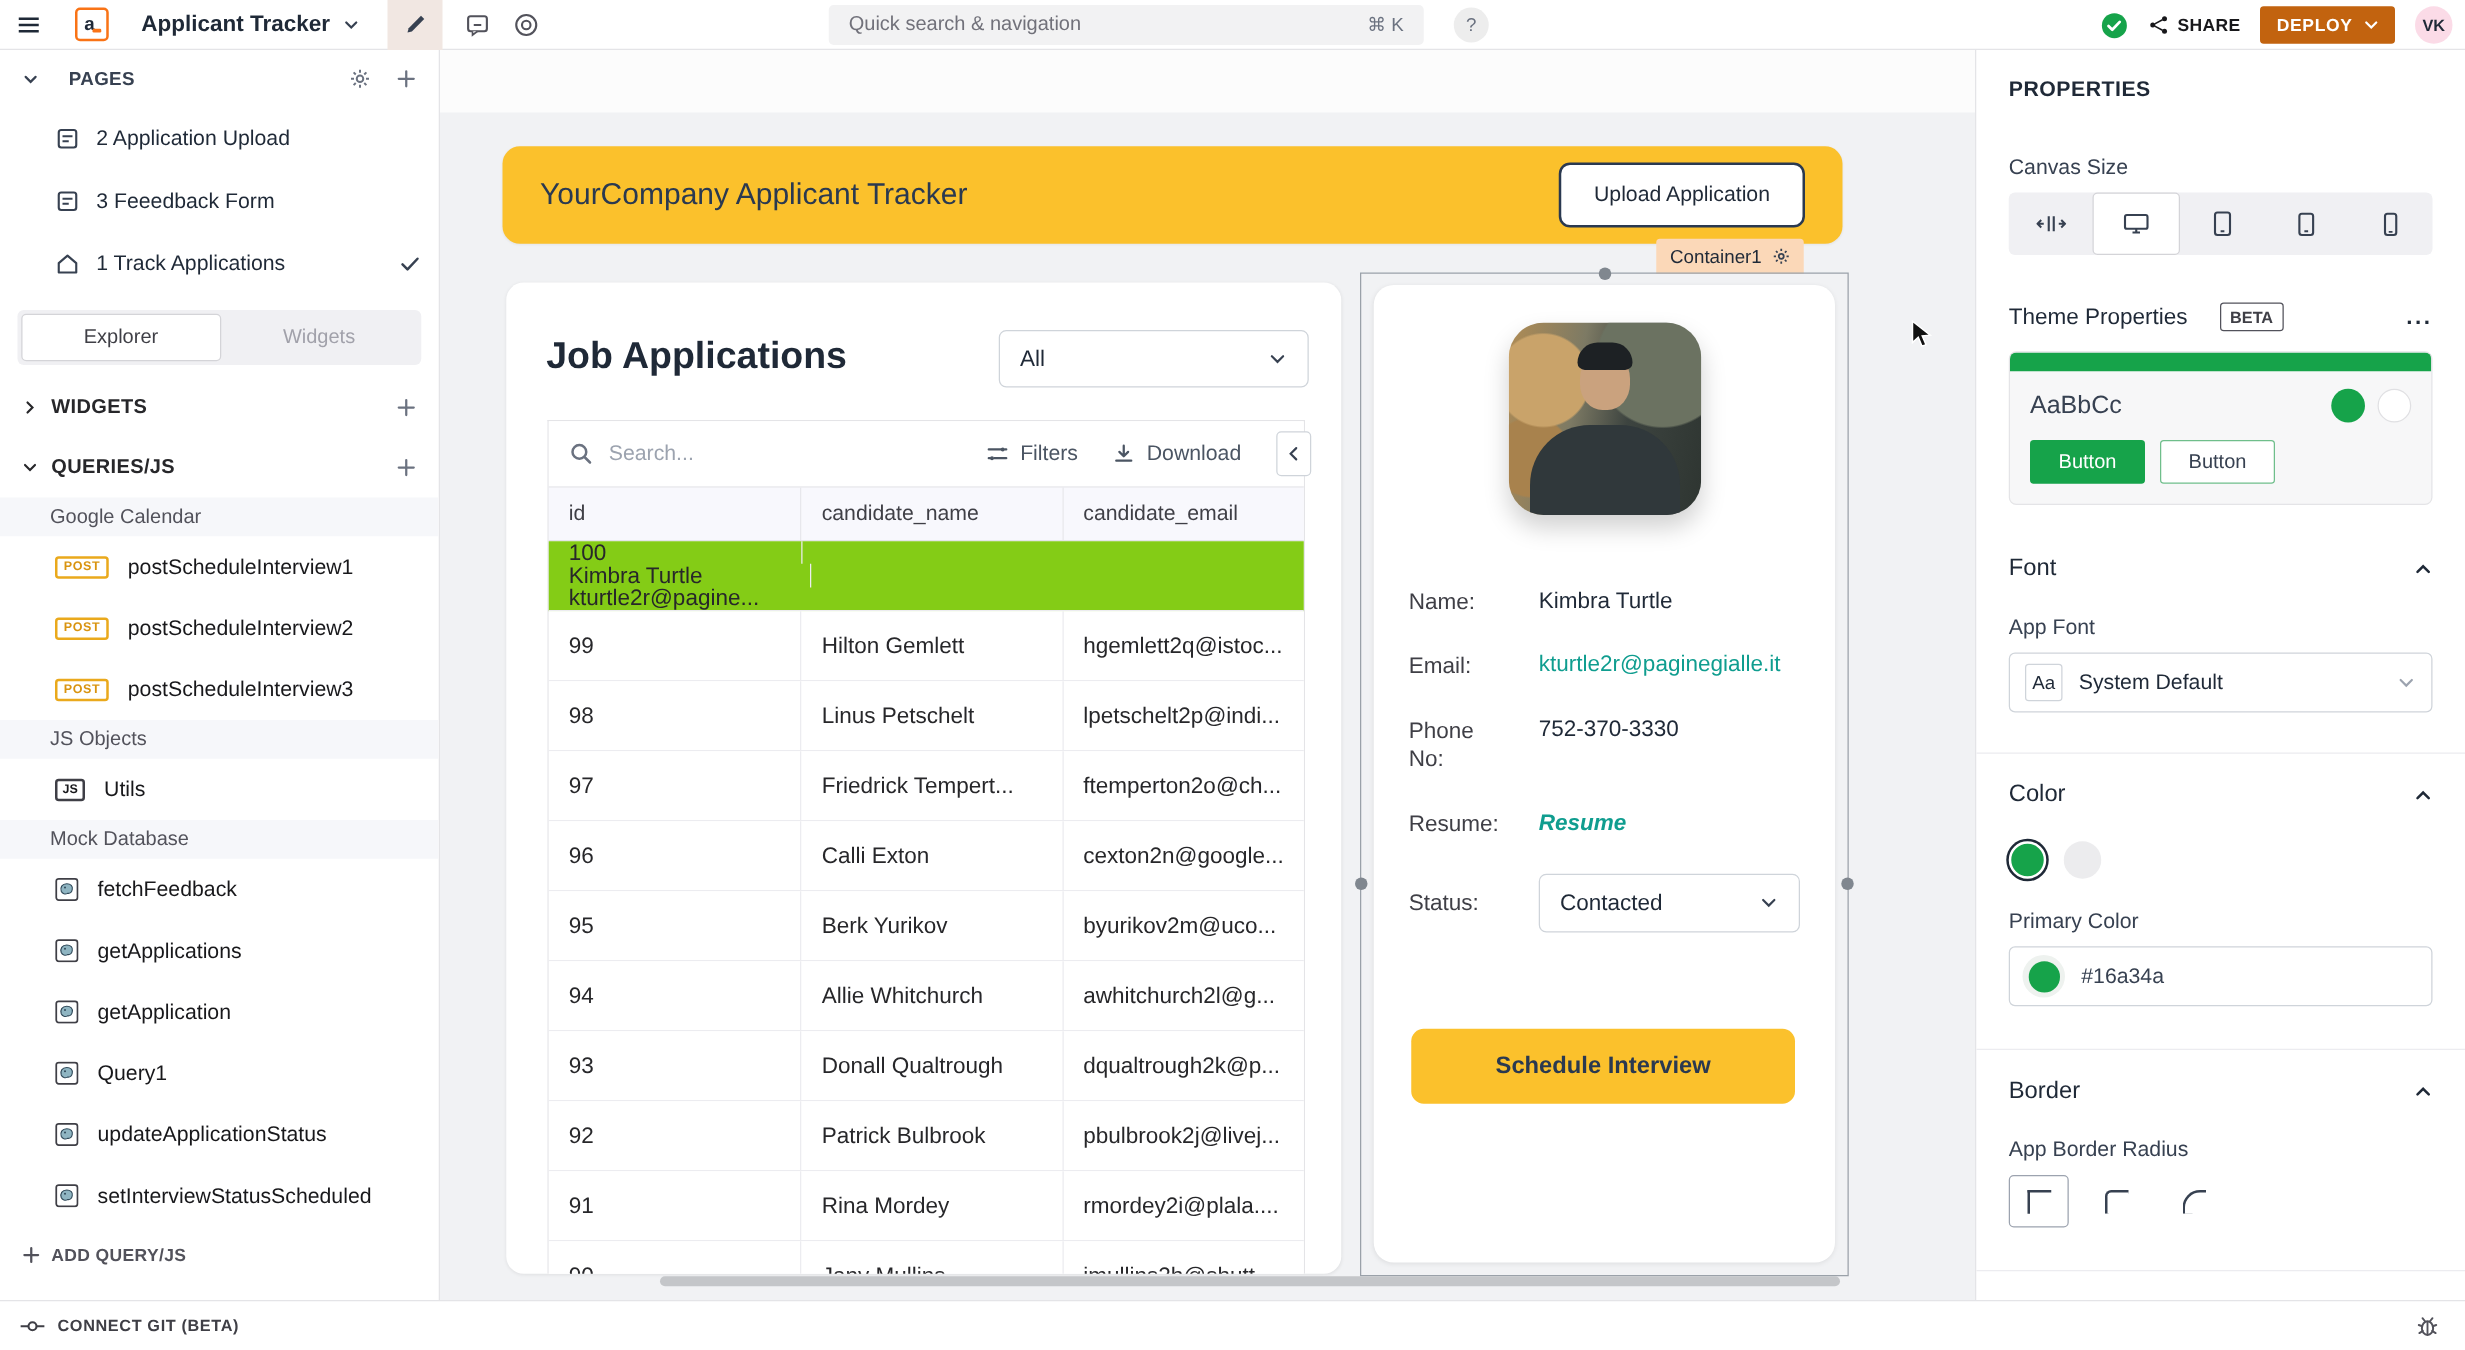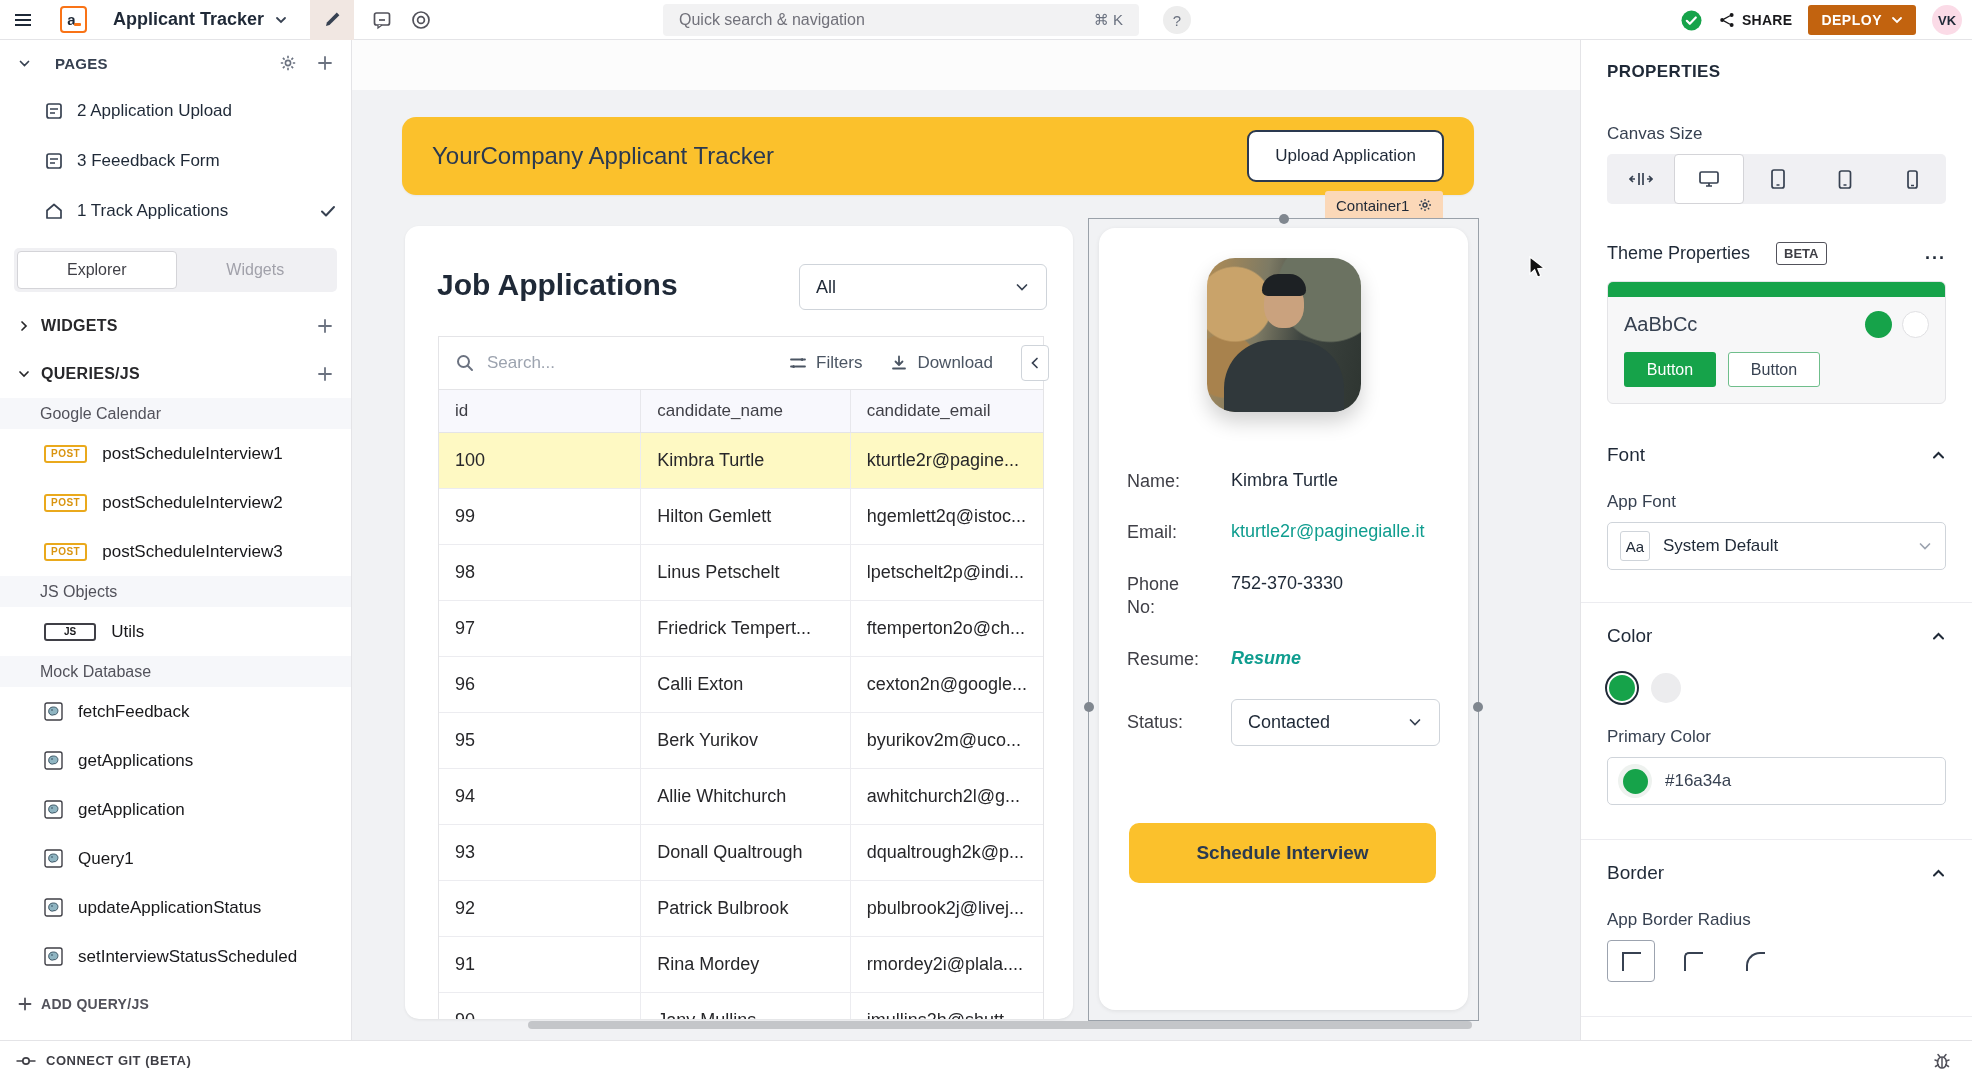--- a/index.html
+++ b/index.html
@@ -38,21 +38,21 @@
   .side-tab{flex:1;display:flex;align-items:center;justify-content:center;font-size:16px;border-radius:4px;}
   .side-tab.sel{background:#fff;border:1px solid #d4d4d8;color:#3f3f46;}
   .side-tab.unsel{color:#a1a1aa;}
   .tree-head{height:48px;display:flex;align-items:center;gap:11px;padding:0 18px;}
   .tree-head .th-label{font-size:16px;font-weight:600;color:#27272a;letter-spacing:.3px;}
   .tree-head .th-plus{margin-left:auto;}
   .tree-group{height:31px;background:#f6f7fa;display:flex;align-items:center;padding-left:40px;font-size:16px;color:#52525b;}
   .tree-item{height:49px;display:flex;align-items:center;gap:15px;padding-left:44px;}
   .tree-item .ti-label{font-size:17px;color:#18181b;white-space:nowrap;overflow:hidden;}
   .badge-post{border:2px solid #eaa91c;color:#d99410;background:#fff;font-size:10px;font-weight:800;letter-spacing:.5px;padding:2px 5px;border-radius:3px;line-height:1;}
-  .badge-js{border:2px solid #3f3f46;color:#18181b;background:#fff;font-size:10px;font-weight:800;padding:2px 18px;border-radius:3px;line-height:1;}
+  .badge-js{border:2px solid #3f3f46;color:#18181b;background:#fff;font-size:10px;font-weight:800;padding:2px 4px;border-radius:3px;line-height:1;}
   .add-query{height:46px;display:flex;align-items:center;gap:9px;padding-left:18px;color:#52525b;}
   .add-query .aq-label{font-size:14px;font-weight:600;letter-spacing:.3px;}
 
   
   .canvas{position:absolute;top:40px;left:352px;right:392px;bottom:40px;background:#f1f2f4;overflow:hidden;z-index:10;}
   .canvas-topwhite{position:absolute;top:0;left:0;right:0;height:50px;background:#fcfcfc;}
   .app-header{position:absolute;left:50px;top:77px;width:1072px;height:78px;background:#fbc12c;border-radius:14px;display:flex;align-items:center;padding:0 30px;box-shadow:0 1px 2px rgba(0,0,0,.05);}
   .app-header .ah-title{font-size:24px;font-weight:400;color:#2a3950;}
   .upload-btn{margin-left:auto;height:52px;padding:0 26px;background:#fff;border:2px solid #2a3950;border-radius:9px;display:flex;align-items:center;font-size:17px;font-weight:500;color:#1f2937;}
   .container-tag{position:absolute;left:973px;top:151px;height:28px;background:#fbd8b8;border-radius:3px 3px 0 0;display:flex;align-items:center;gap:9px;padding:0 11px;}
@@ -66,21 +66,21 @@
   .tc-filter svg{margin-left:auto;}
   .tbl{position:absolute;left:33px;top:110px;width:606px;bottom:0;border:1px solid #e4e4e7;border-bottom:none;}
   .tbl-toolbar{position:relative;height:52px;display:flex;align-items:center;padding:0 16px;background:#fff;}
   .tb-search{display:flex;align-items:center;gap:12px;color:#9ca3af;font-size:17px;}
   .tb-right{margin-left:auto;margin-right:34px;display:flex;align-items:center;gap:28px;}
   .tb-act{display:flex;align-items:center;gap:9px;font-size:17px;color:#4b5563;}
   .tb-prev{position:absolute;right:-6px;top:8px;width:28px;height:36px;background:#fff;border:1px solid #cfd4da;border-radius:4px;display:flex;align-items:center;justify-content:center;}
   .tbl-header{height:44px;display:flex;background:#f8f8fd;border-top:1px solid #e4e4e7;border-bottom:1px solid #e4e4e7;}
   .tbl-header .hc{font-size:17px;font-weight:500;color:#3f3f46;display:flex;align-items:center;padding-left:16px;border-right:1px solid #e7e7ec;}
   .trow{height:56px;display:flex;border-bottom:1px solid #ececf0;background:#fff;}
-  .trow.selected{background:#fef9c3;}
+  .trow.selected{background:#84cc16;flex-direction:column;}
   .trow .tc{font-size:18px;color:#27272a;display:flex;align-items:center;padding-left:16px;border-right:1px solid #ececf0;white-space:nowrap;overflow:hidden;}
   .col-id{width:203px;}
   .col-name{width:210px;}
   .col-email{width:193px;border-right:none!important;}
 
   
   .detail-bound{position:absolute;left:736px;top:178px;width:391px;height:803px;border:1px solid #9aa1a9;}
   .handle{position:absolute;width:10px;height:10px;border-radius:50%;background:#80878f;}
   .h-top{left:50%;top:-5px;margin-left:-5px;}
   .h-left{left:-5px;top:483px;}

